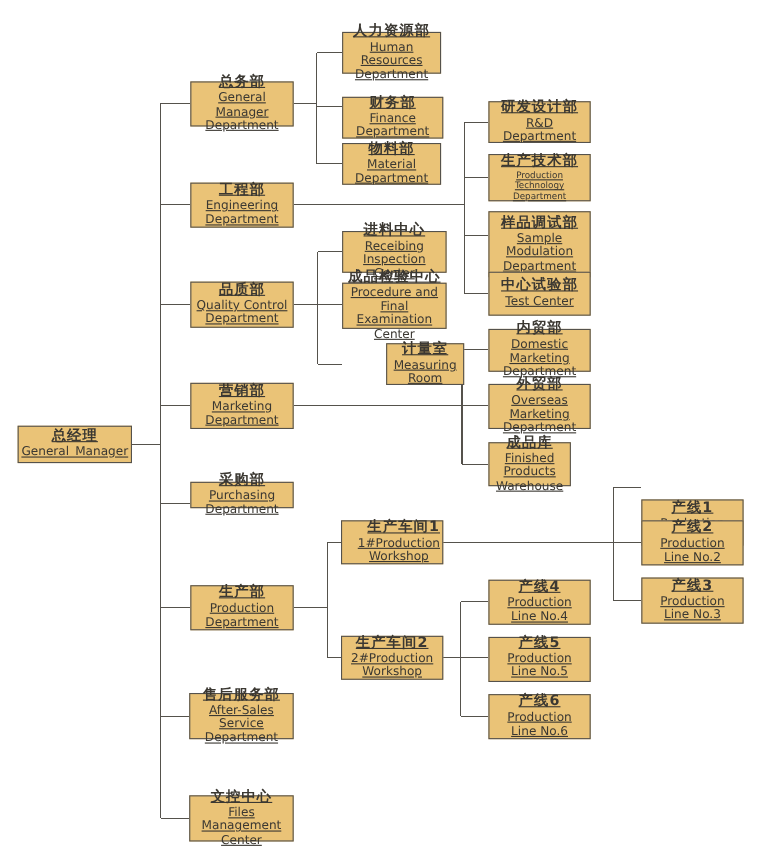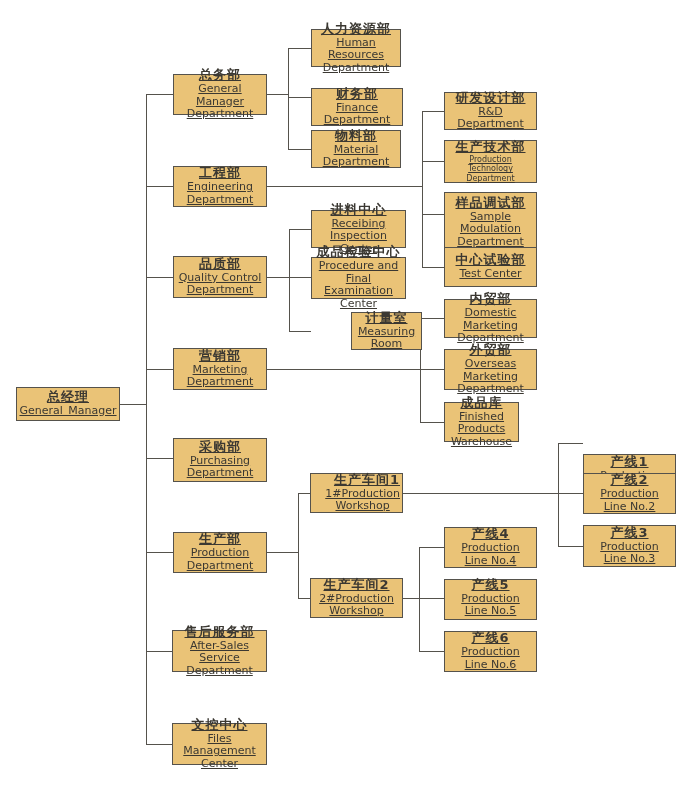--- a/index.html
+++ b/index.html
@@ -94,21 +94,21 @@
   <div class="box" style="left:173px; top:256px; width:94px; height:42px;">
     <div class="zh">品质部</div>
     <div class="en">Quality Control
 Department</div>
   </div>
   <div class="box" style="left:173px; top:348px; width:94px; height:42px;">
     <div class="zh">营销部</div>
     <div class="en">Marketing
 Department</div>
   </div>
-  <div class="box" style="left:173px; top:438px; width:94px; height:44px;">
+  <div class="box" style="left:173px; top:438px; width:94px; height:24px;">
     <div class="zh">采购部</div>
     <div class="en">Purchasing
 Department</div>
   </div>
   <div class="box" style="left:173px; top:532px; width:94px; height:41px;">
     <div class="zh">生产部</div>
     <div class="en">Production
 Department</div>
   </div>
   <div class="box" style="left:172px; top:630px; width:95px; height:42px;">

